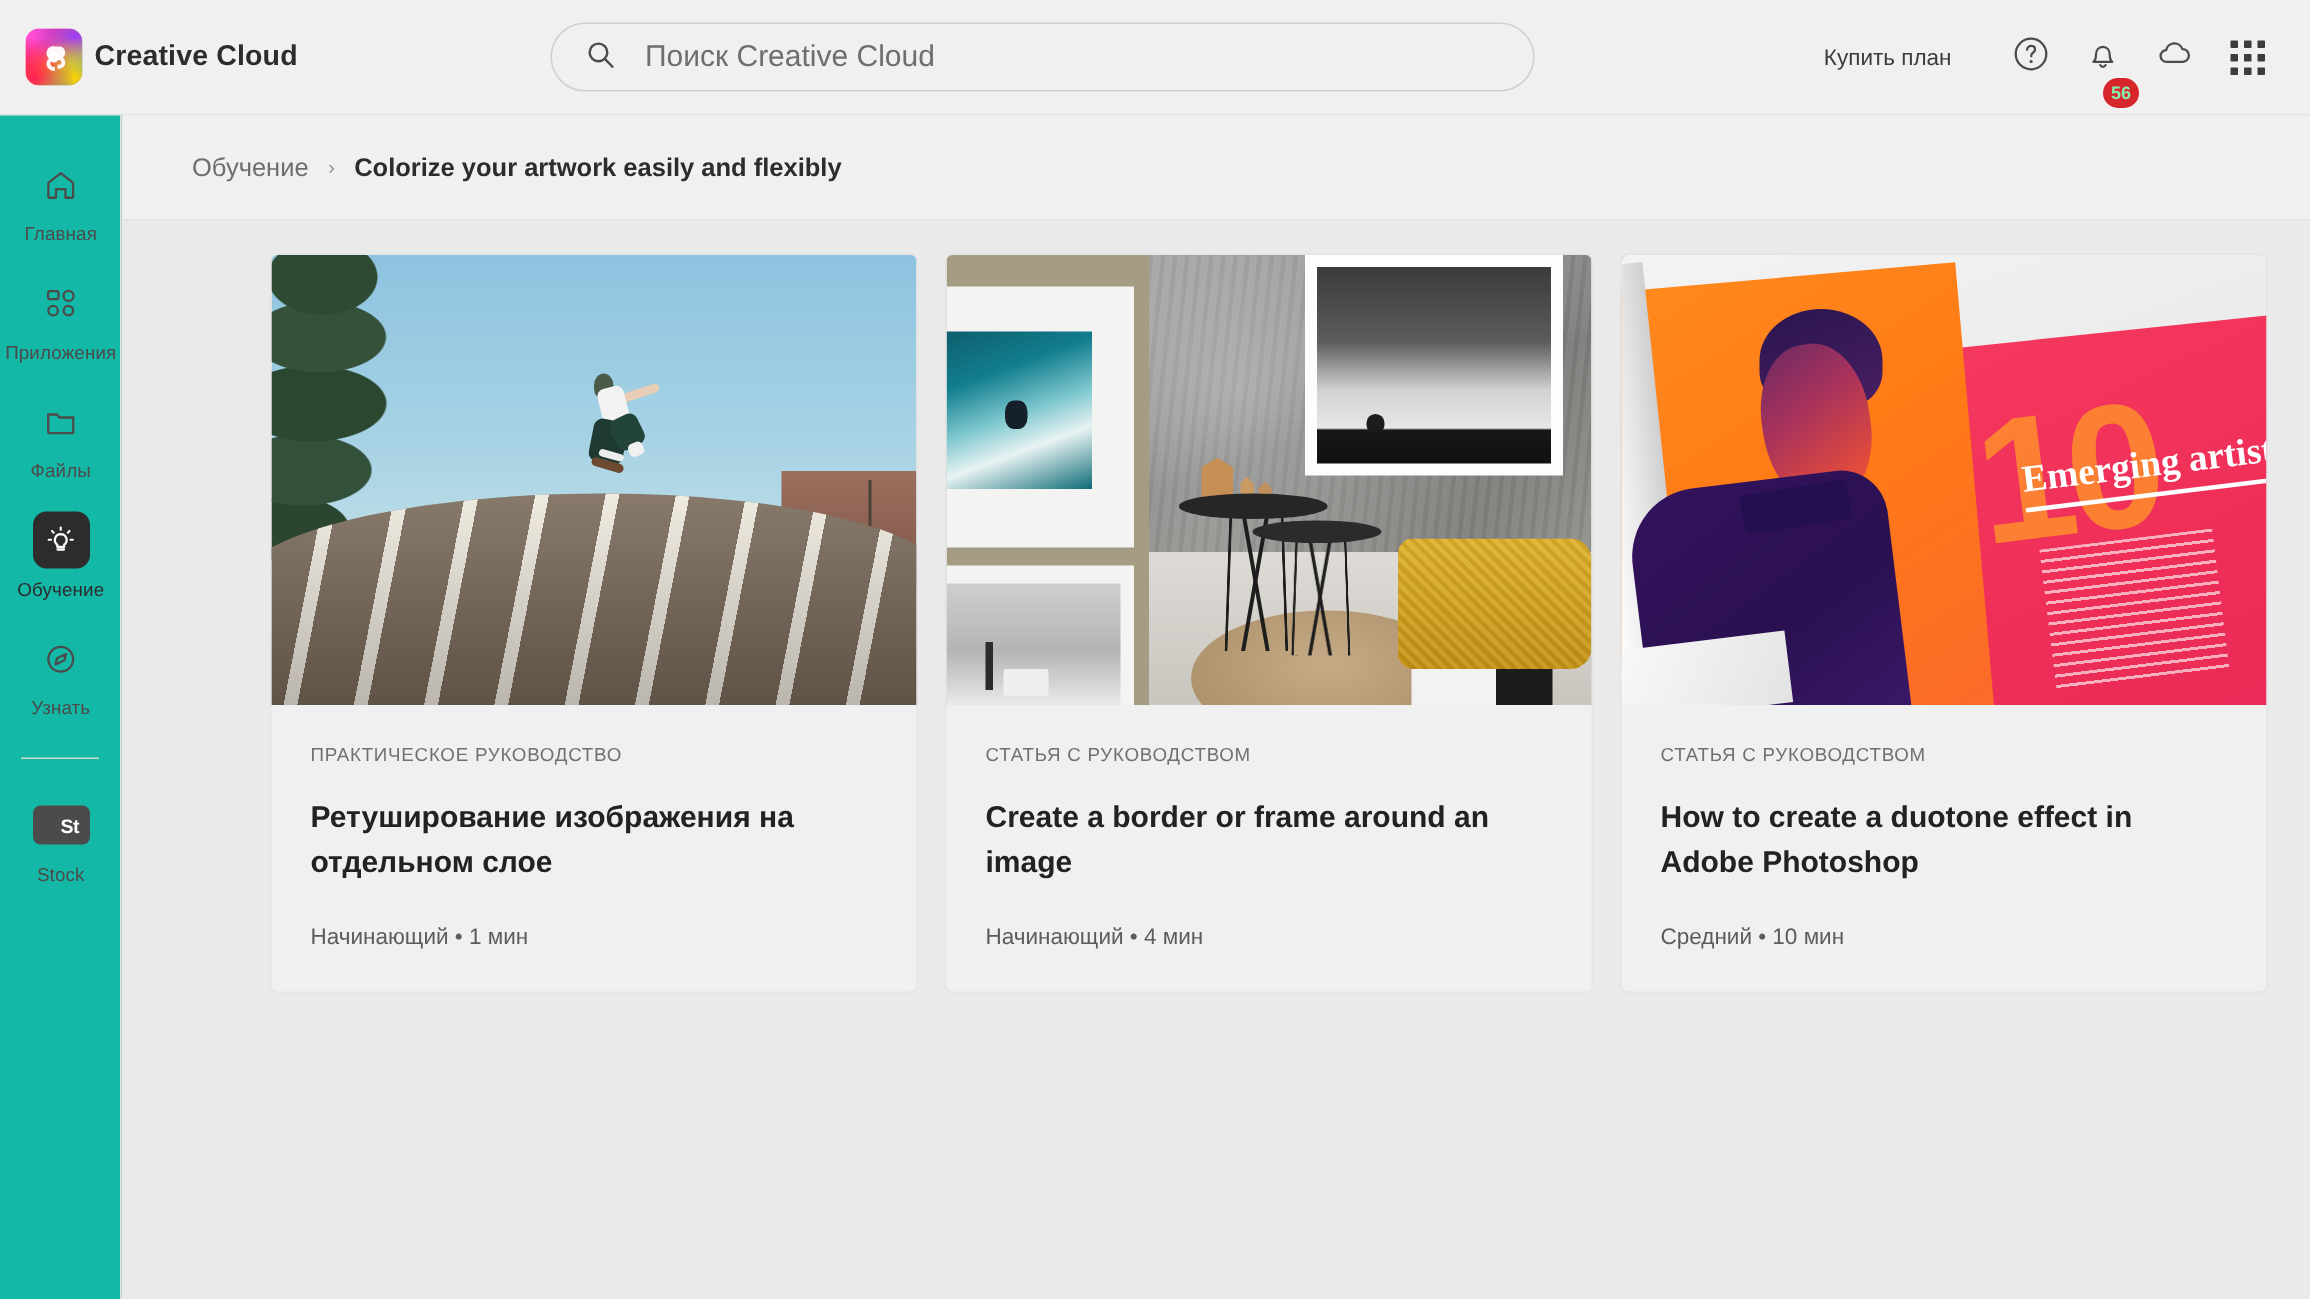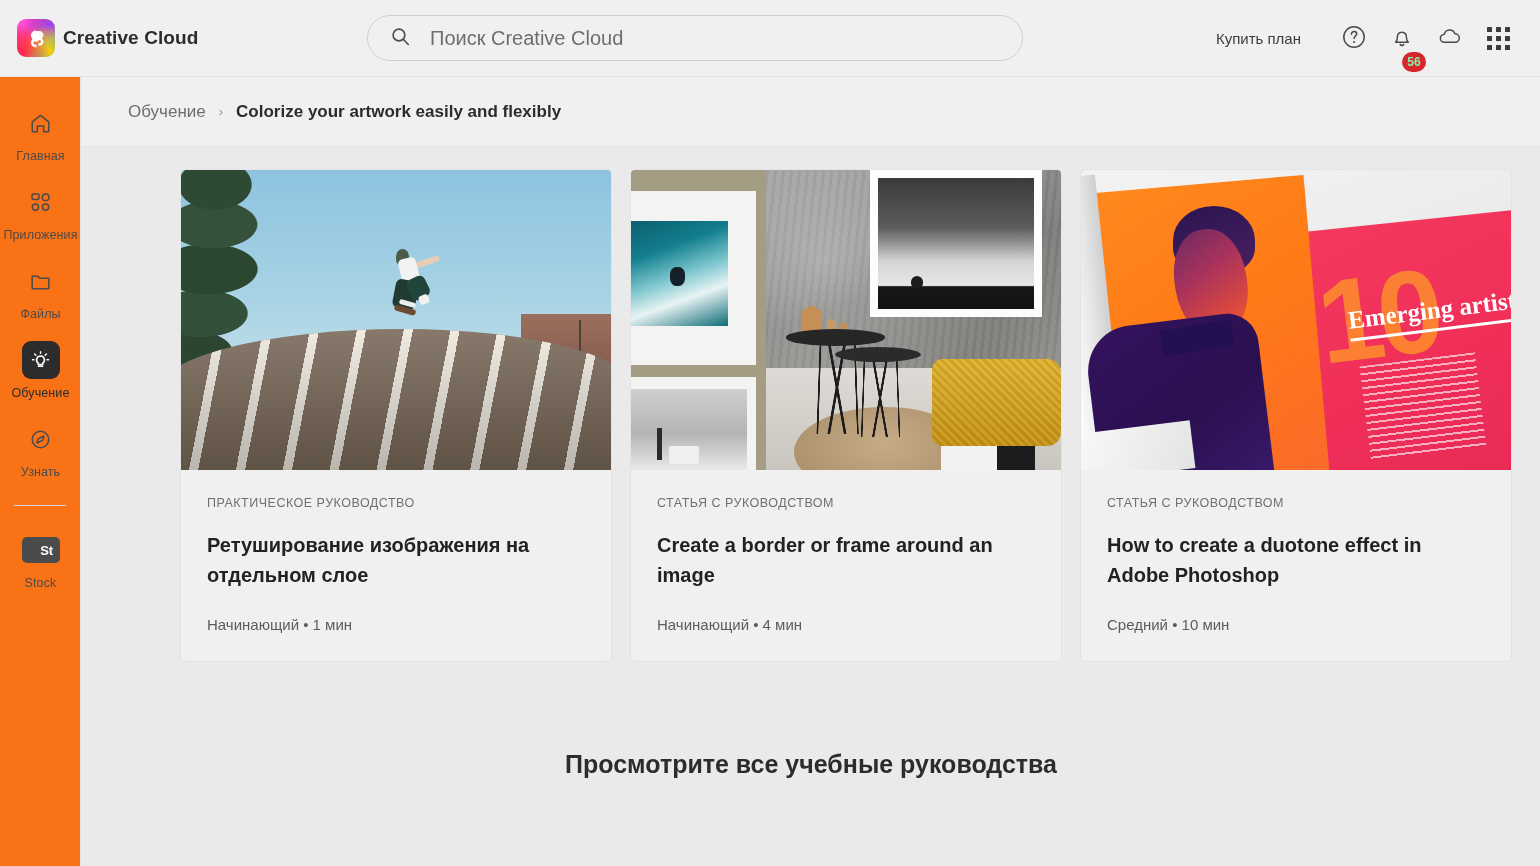--- a/index.html
+++ b/index.html
@@ -121,21 +121,21 @@
     grid-template-rows: repeat(3, 5px);
     gap: 4px;
   }
   #grid-icon-dots i { background: #3c3c3c; display: block; border-radius: .5px; }
 
   
   #sidebar {
     position: absolute;
     top: 77px; left: 0;
     width: 81px; height: 789px;
-    background: #f97316;
+    background: #14b8a6;
     border-right: 1px solid #e2e2e2;
     padding-top: 16px;
   }
   .nav-item {
     width: 81px;
     padding: 11px 0 9px 0;
     display: flex;
     flex-direction: column;
     align-items: center;
     cursor: pointer;
@@ -621,14 +621,13 @@
       </div>
       <div class="card-body">
         <div class="card-kicker">СТАТЬЯ С РУКОВОДСТВОМ</div>
         <div class="card-title">How to create a duotone effect in Adobe Photoshop</div>
         <div class="card-meta">Средний • 10 мин</div>
       </div>
     </div>
 
   </div>
 
-  <div id="footer-heading">Просмотрите все учебные руководства</div>
 </div>
 
 </body></html>

